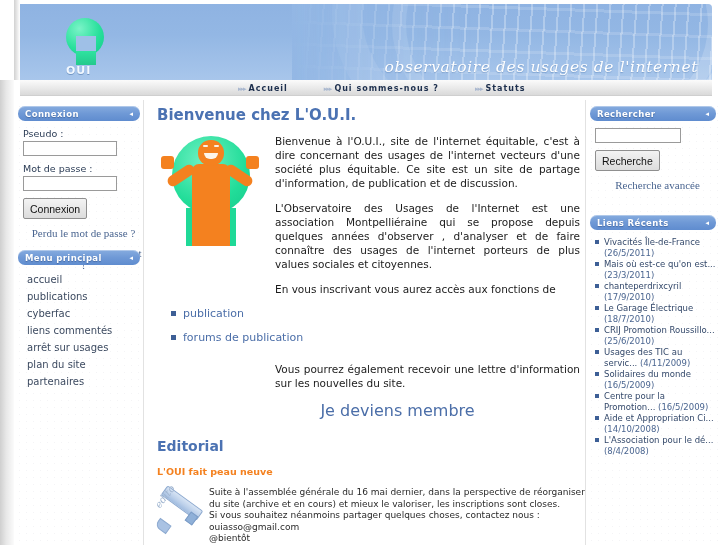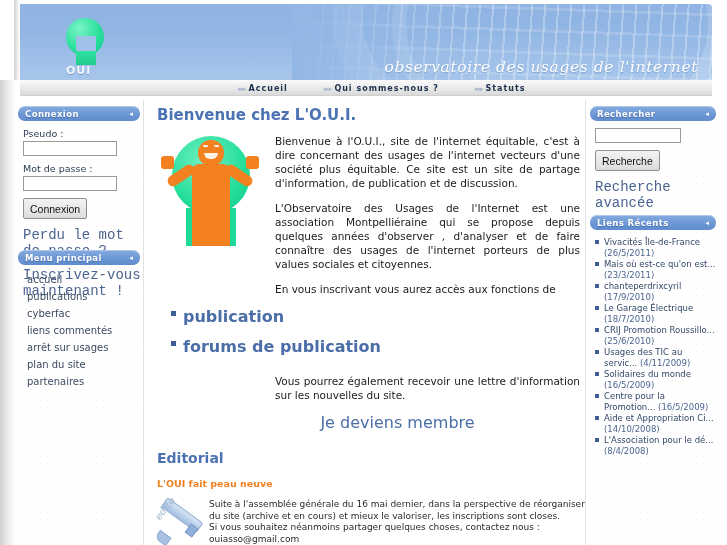--- a/index.html
+++ b/index.html
@@ -183,22 +183,23 @@
     border-radius: 2px;
     font-size: 10.5px;
     color: #111;
     font-family: "Liberation Sans", sans-serif;
     cursor: pointer;
     padding: 0 6px;
   }
   .side-link {
     display:block;
     margin: 8px 0 0 9px;
-    color: #4a6590; font-size: 14px; text-decoration: none; cursor: pointer;
-    font-family: Liberation Mono, monospace;
+    color: #4a6590; font-size: 11px; text-decoration: none; cursor: pointer;
+    font-family: Liberation Serif, serif;
+    text-align: center;
   }
   #menu-block { position: absolute; left: 0; top: 150px; width: 130px; }
   .menu-item {
     display:block;
     margin: 0 0 2px 13px;
     padding: 2px 0;
     color: #3c4a60; font-size: 10px; text-decoration: none; cursor: pointer;
     font-family: "DejaVu Sans", sans-serif;
   }
 
@@ -272,23 +273,22 @@
     margin-left: 118px;
     color: #1b1b1b; font-size: 10.5px; line-height: 14px;
     text-align: justify;
     font-family: "DejaVu Sans", sans-serif;
   }
   #intro-text p { margin: 0 0 11px 0; }
   .feature {
     position: relative;
     margin: 0 0 11px 14px;
     padding-left: 12px;
-    color: #4b6ea8; font-size: 16px; cursor: pointer;
-    font-family: "DejaVu Sans", sans-serif;
-    font-weight: bold;
+    color: #4b6ea8; font-size: 11px; cursor: pointer;
+    font-family: "DejaVu Sans", sans-serif;
   }
   .feature .bullet {
     position:absolute; left: 0; top: 4px; width: 5px; height: 5px; background:#3d5f96;
   }
   #membre-link {
     display:block; text-align:center;
     margin: 6px 0 0 118px; padding-right: 60px;
     color: #4b6ea8; font-size: 16px; text-decoration: none; cursor: pointer;
     font-family: "DejaVu Sans", sans-serif;
   }

